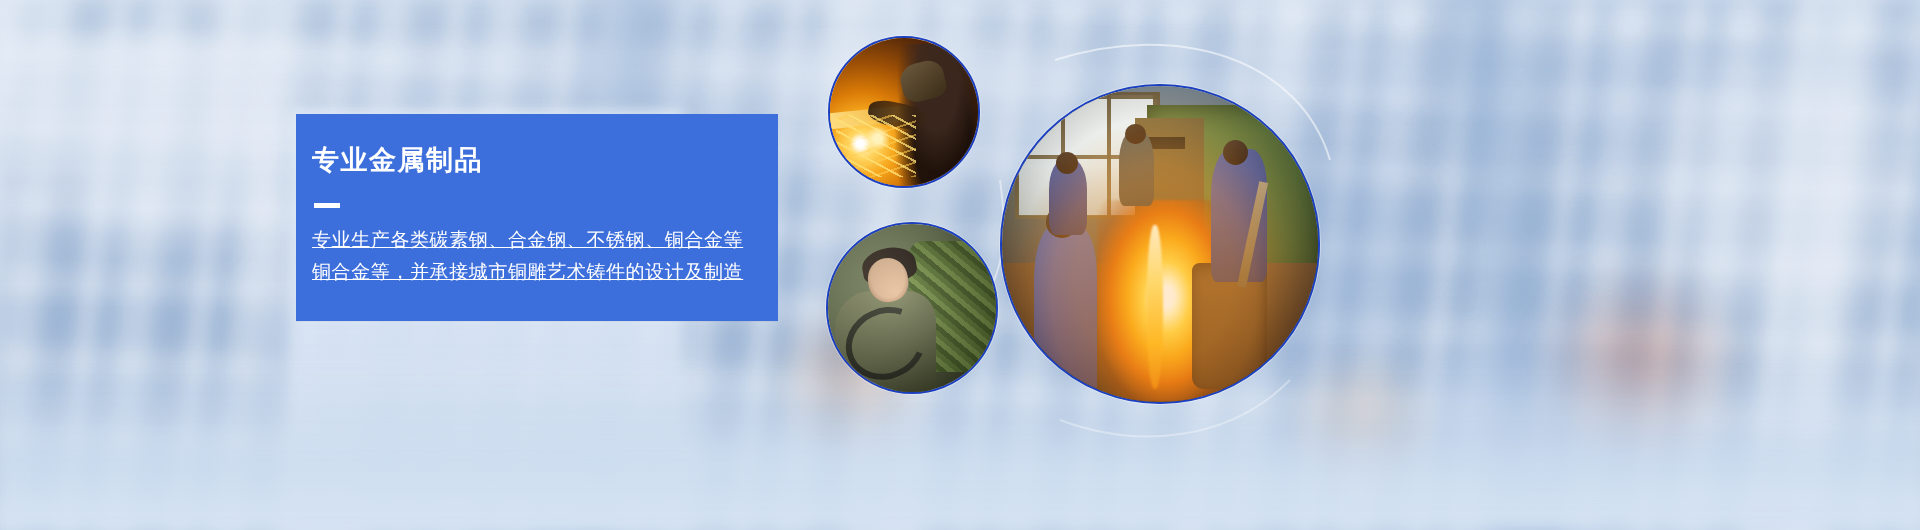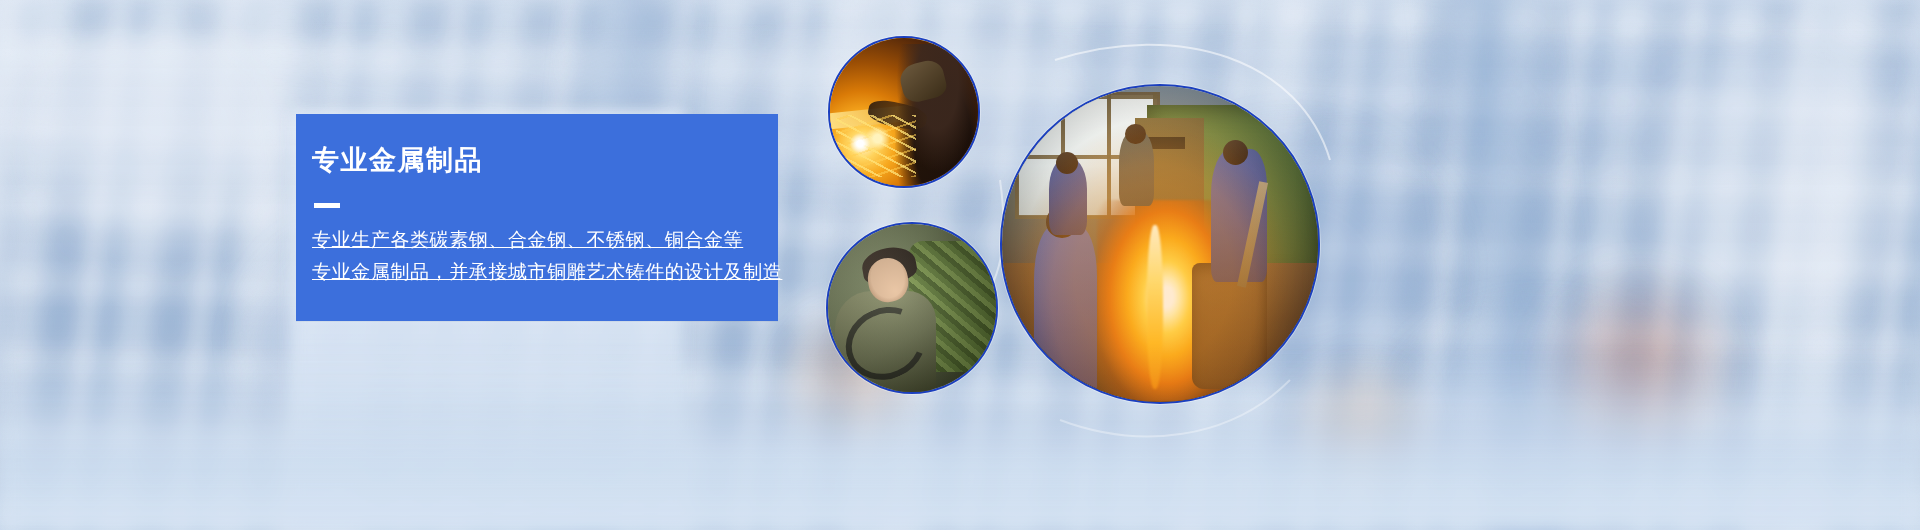--- a/index.html
+++ b/index.html
@@ -329,21 +329,21 @@
     <path d="M 1290 380 C 1230 440 1140 450 1060 420" fill="none" stroke="#ffffff" stroke-opacity=".35" stroke-width="2"></path>
   </svg>
 
   <div class="panel"></div>
   <div class="panel-inner">
     <div class="panel-title">专业金属制品</div>
     <div class="panel-divider"></div>
   </div>
   <div class="panel-body">
     <div>专业生产各类碳素钢、合金钢、不锈钢、铜合金等</div>
-    <div>专业金属制品，并承接城市铜雕艺术铸件的设计及制造</div>
+    <div>铜合金等，并承接城市铜雕艺术铸件的设计及制造</div>
   </div>
 
   <div class="circ c-weld">
     <div class="ph weld-bg"></div>
     <div class="weld-bar"></div>
     <div class="weld-figure"></div>
     <div class="weld-mask"></div>
     <div class="weld-arm"></div>
     <div class="weld-sparks"></div>
   </div>

